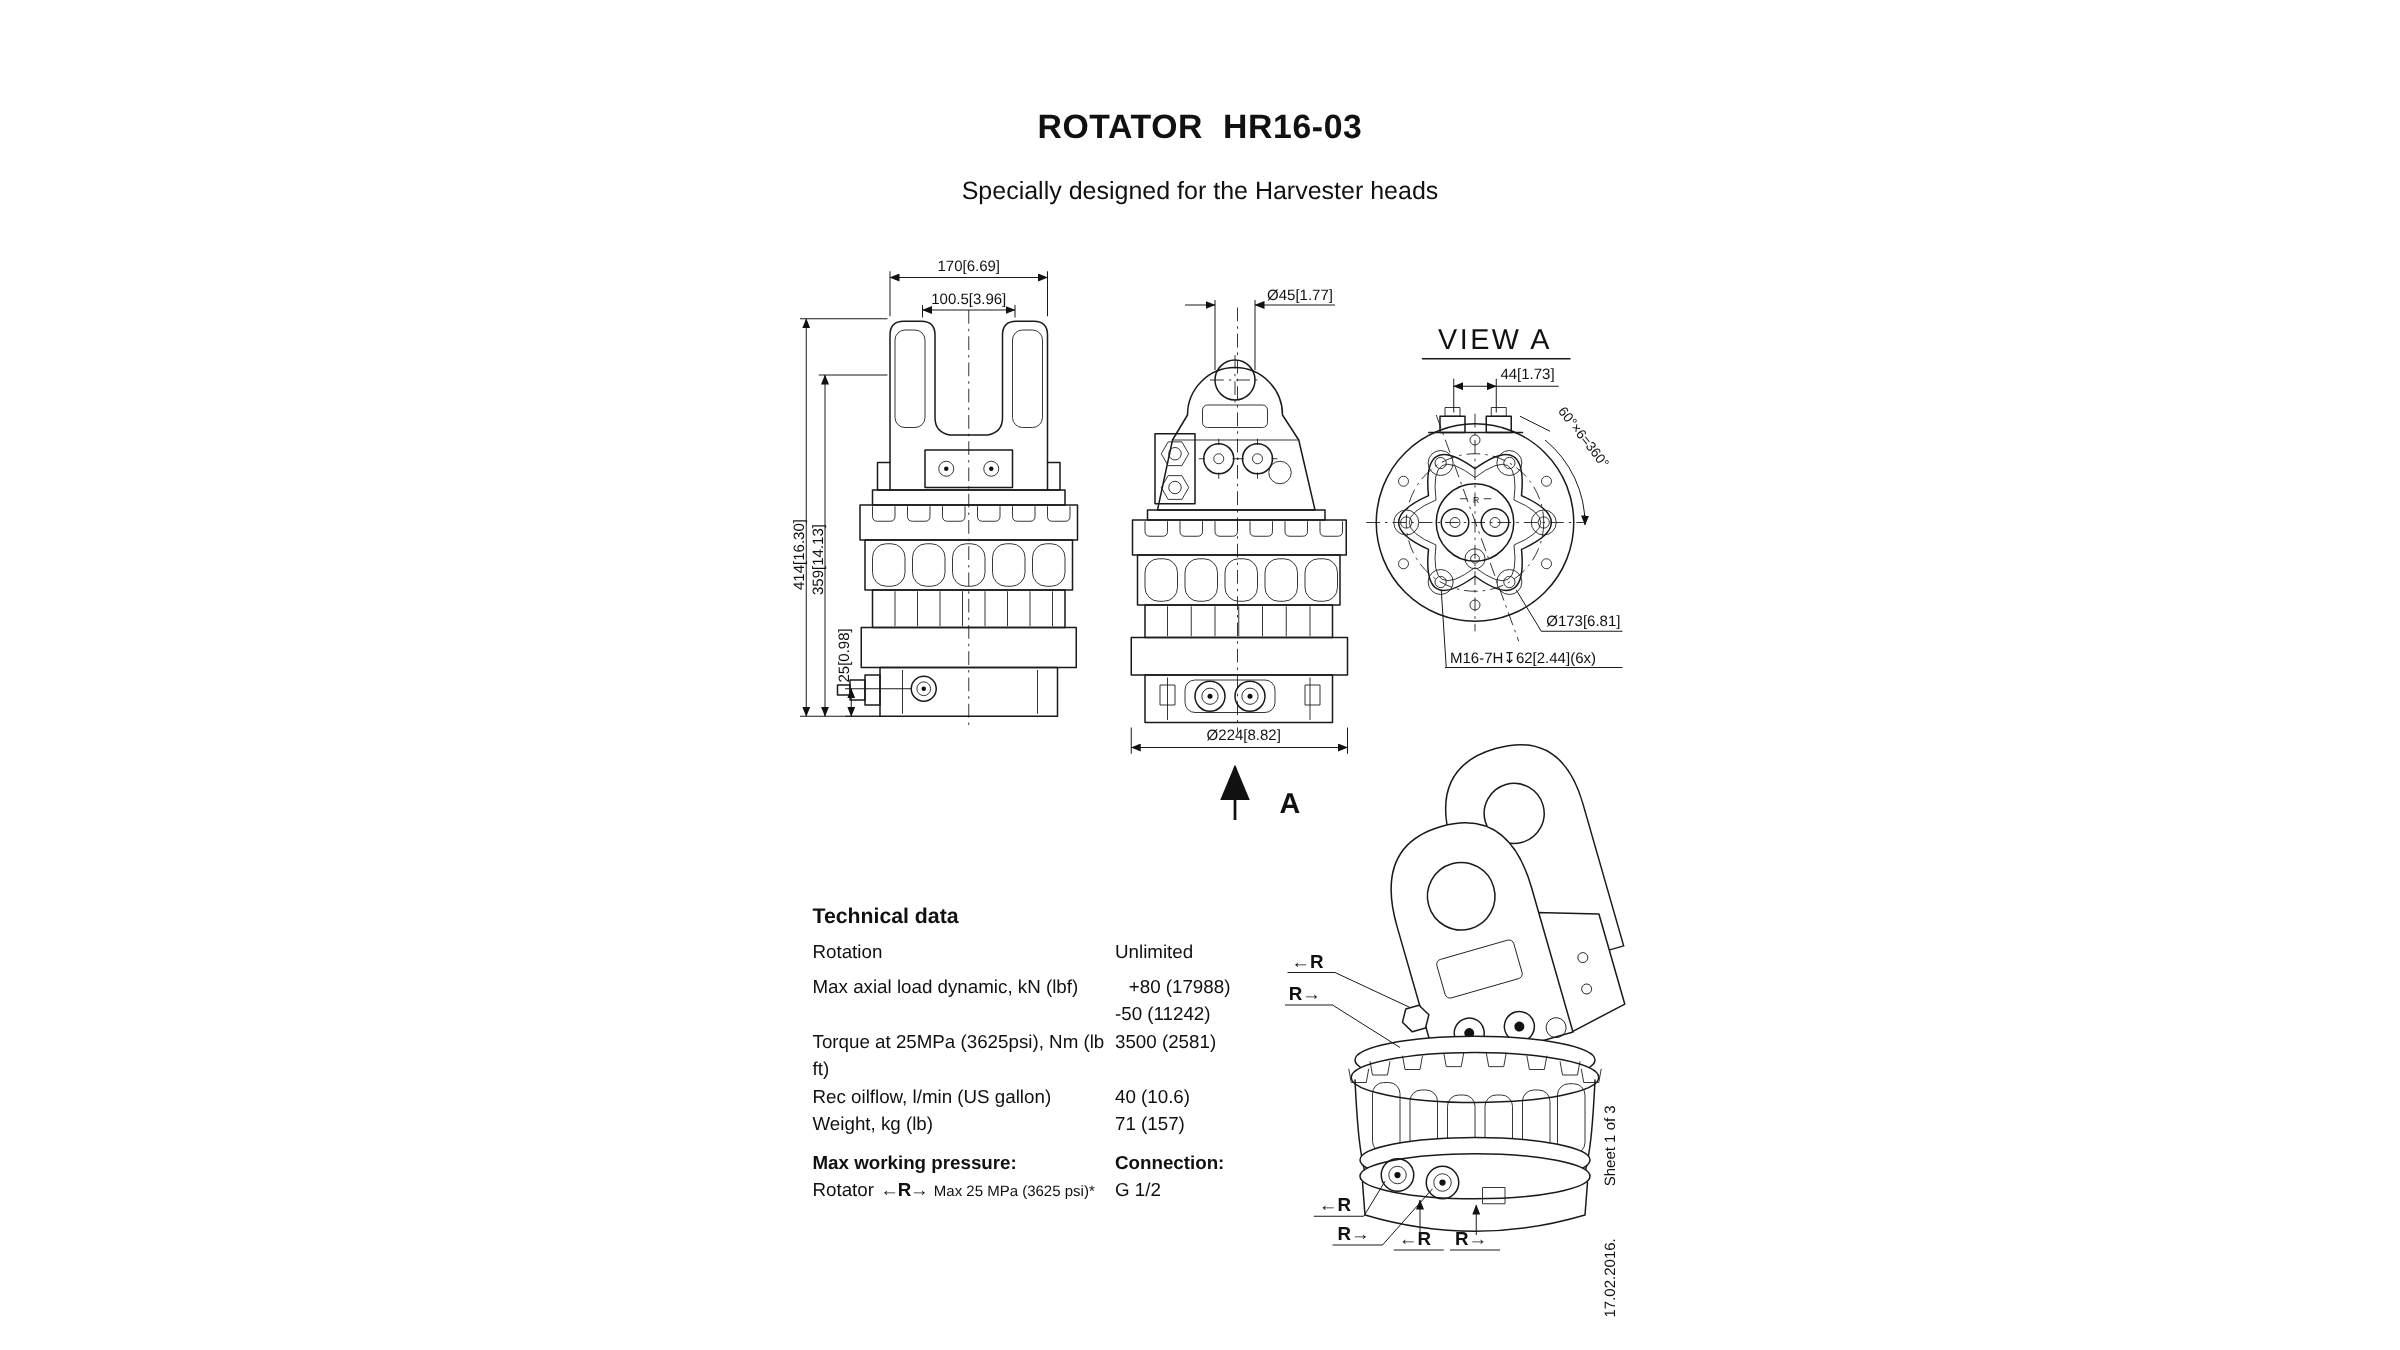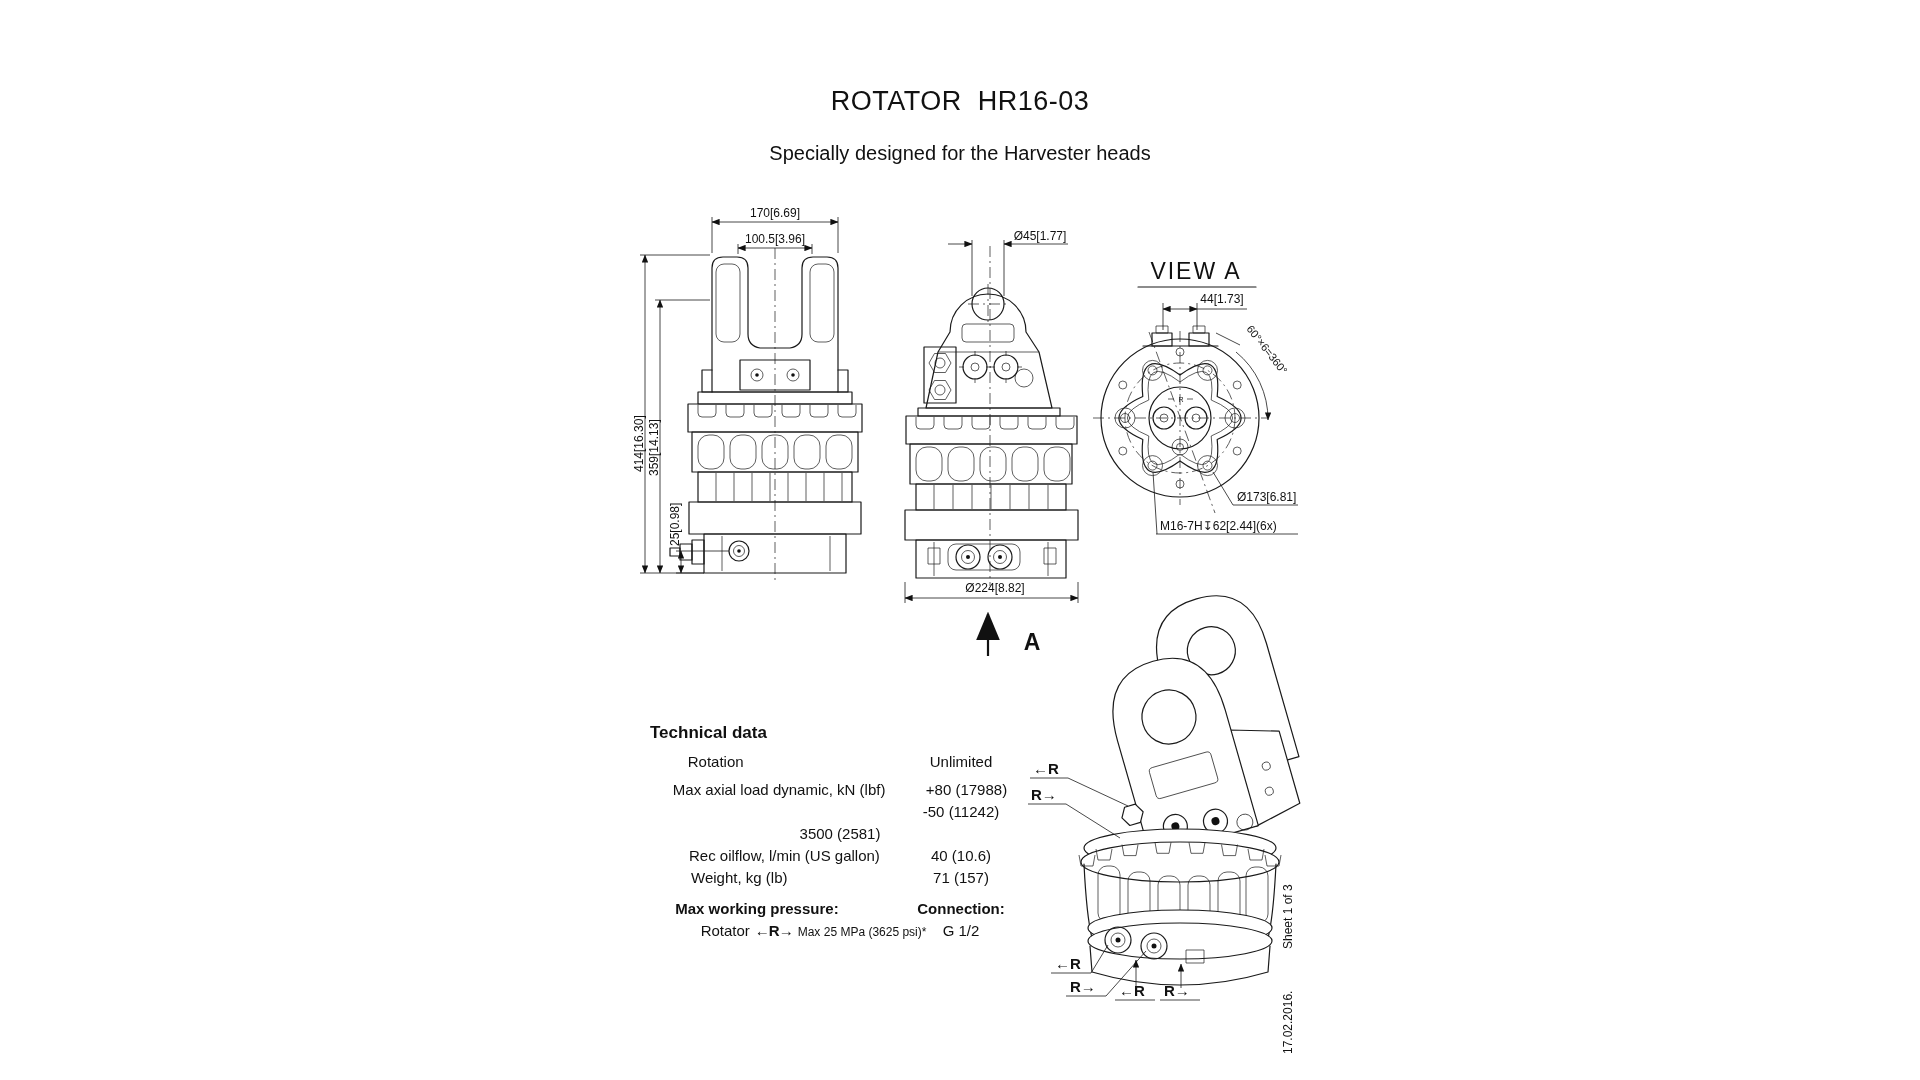--- a/index.html
+++ b/index.html
@@ -1,38 +1,38 @@
 <!DOCTYPE html>
 <html><head>
 <meta charset="utf-8">
 <style>
   html,body{margin:0;padding:0;background:#fff;}
   .page{position:relative;width:1920px;height:1080px;background:#fff;overflow:hidden;
         font-family:"Liberation Sans",sans-serif;color:#111;}
   .title{position:absolute;left:0;right:0;top:86px;text-align:center;margin:0;
-         font-size:27px;font-weight:400;letter-spacing:.5px;white-space:pre;}
+         font-size:27px;font-weight:700;letter-spacing:.5px;white-space:pre;}
   .subtitle{position:absolute;left:0;right:0;top:142px;text-align:center;margin:0;
             font-size:20px;font-weight:400;}
   .drawing-svg{position:absolute;left:0;top:0;}
   
   .ln{fill:none;stroke:#1a1a1a;stroke-width:1.2;stroke-linejoin:round;stroke-linecap:round;}
   .lnf{fill:#fff;stroke:#1a1a1a;stroke-width:1.2;stroke-linejoin:round;}
   .thin{fill:none;stroke:#1a1a1a;stroke-width:.7;stroke-linejoin:round;}
   .dim{fill:none;stroke:#1a1a1a;stroke-width:.8;}
   .dash{fill:none;stroke:#1a1a1a;stroke-width:.7;stroke-dasharray:11 4 2 4;}
   .dtxt{font:12px "Liberation Sans",sans-serif;fill:#111;}
   .btxt{font:700 23px "Liberation Sans",sans-serif;fill:#111;}
   .vatxt{font:23px "Liberation Sans",sans-serif;fill:#111;letter-spacing:2px;}
   .rlbl{font:700 15px "Liberation Sans",sans-serif;fill:#111;}
   .tinytxt{font:7px "Liberation Sans",sans-serif;fill:#111;}
   
   .tech{position:absolute;left:650px;top:723px;width:380px;}
   .tech h2{margin:0;font-size:17px;font-weight:700;}
   .trows{margin-top:8px;}
-  .trow{display:flex;line-height:22px;font-size:15px;justify-content:center;}
+  .trow{display:flex;line-height:22px;font-size:15px;}
   .trow .lbl{width:242px;flex:0 0 242px;}
   .trow.gap{margin-top:6px;gap:11px;}
   .trow.hgap{margin-top:9px;}
   .trow.fgap{margin-top:6px;}
   .bold{font-weight:700;}
   .rsym{font-weight:700;letter-spacing:-1px;margin:0 5px;}
   .note{font-size:12px;}
   .vtext{position:absolute;font:12px "Liberation Sans",sans-serif;white-space:nowrap;
          transform:rotate(-90deg);transform-origin:0 100%;}
 </style>
@@ -304,20 +304,21 @@
       </div>
       <div class="trow gap">
         <span class="lbl">Max axial load dynamic, kN (lbf)</span>
         <span class="val">+80 (17988)</span>
       </div>
       <div class="trow">
         <span class="lbl"></span>
         <span class="val">-50 (11242)</span>
       </div>
       <div class="trow">
+        <span class="lbl">Torque at 25MPa (3625psi), Nm (lb ft)</span>
         <span class="val">3500 (2581)</span>
       </div>
       <div class="trow">
         <span class="lbl">Rec oilflow, l/min (US gallon)</span>
         <span class="val">40 (10.6)</span>
       </div>
       <div class="trow">
         <span class="lbl">Weight, kg (lb)</span>
         <span class="val">71 (157)</span>
       </div>

